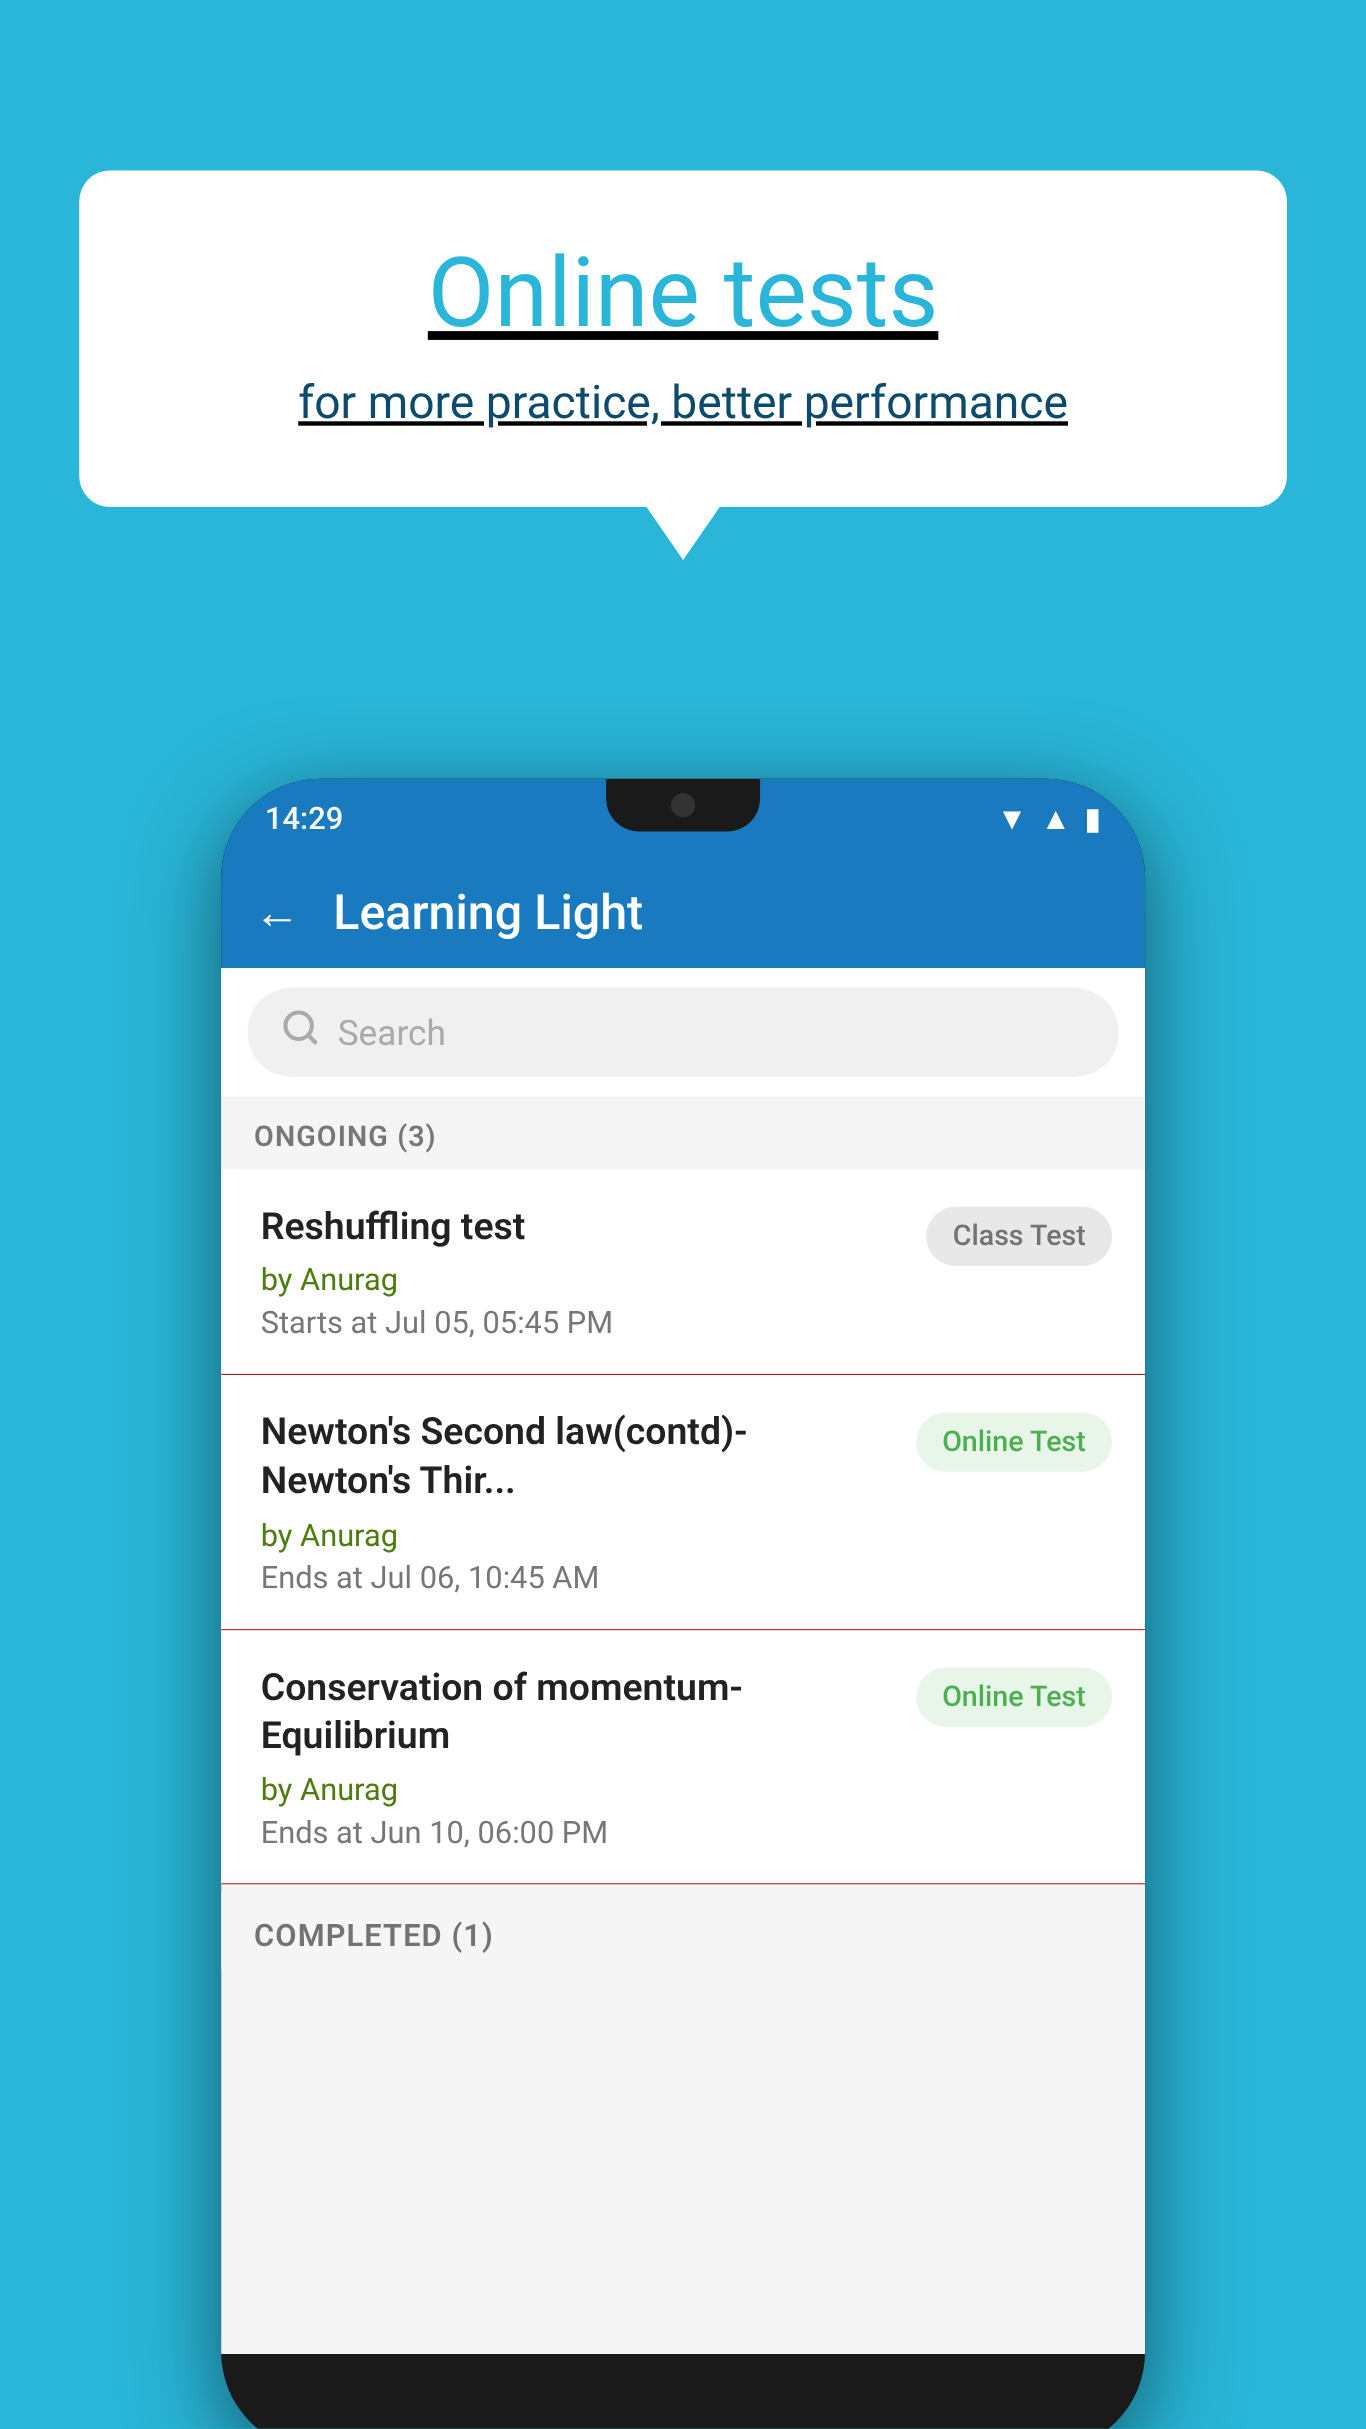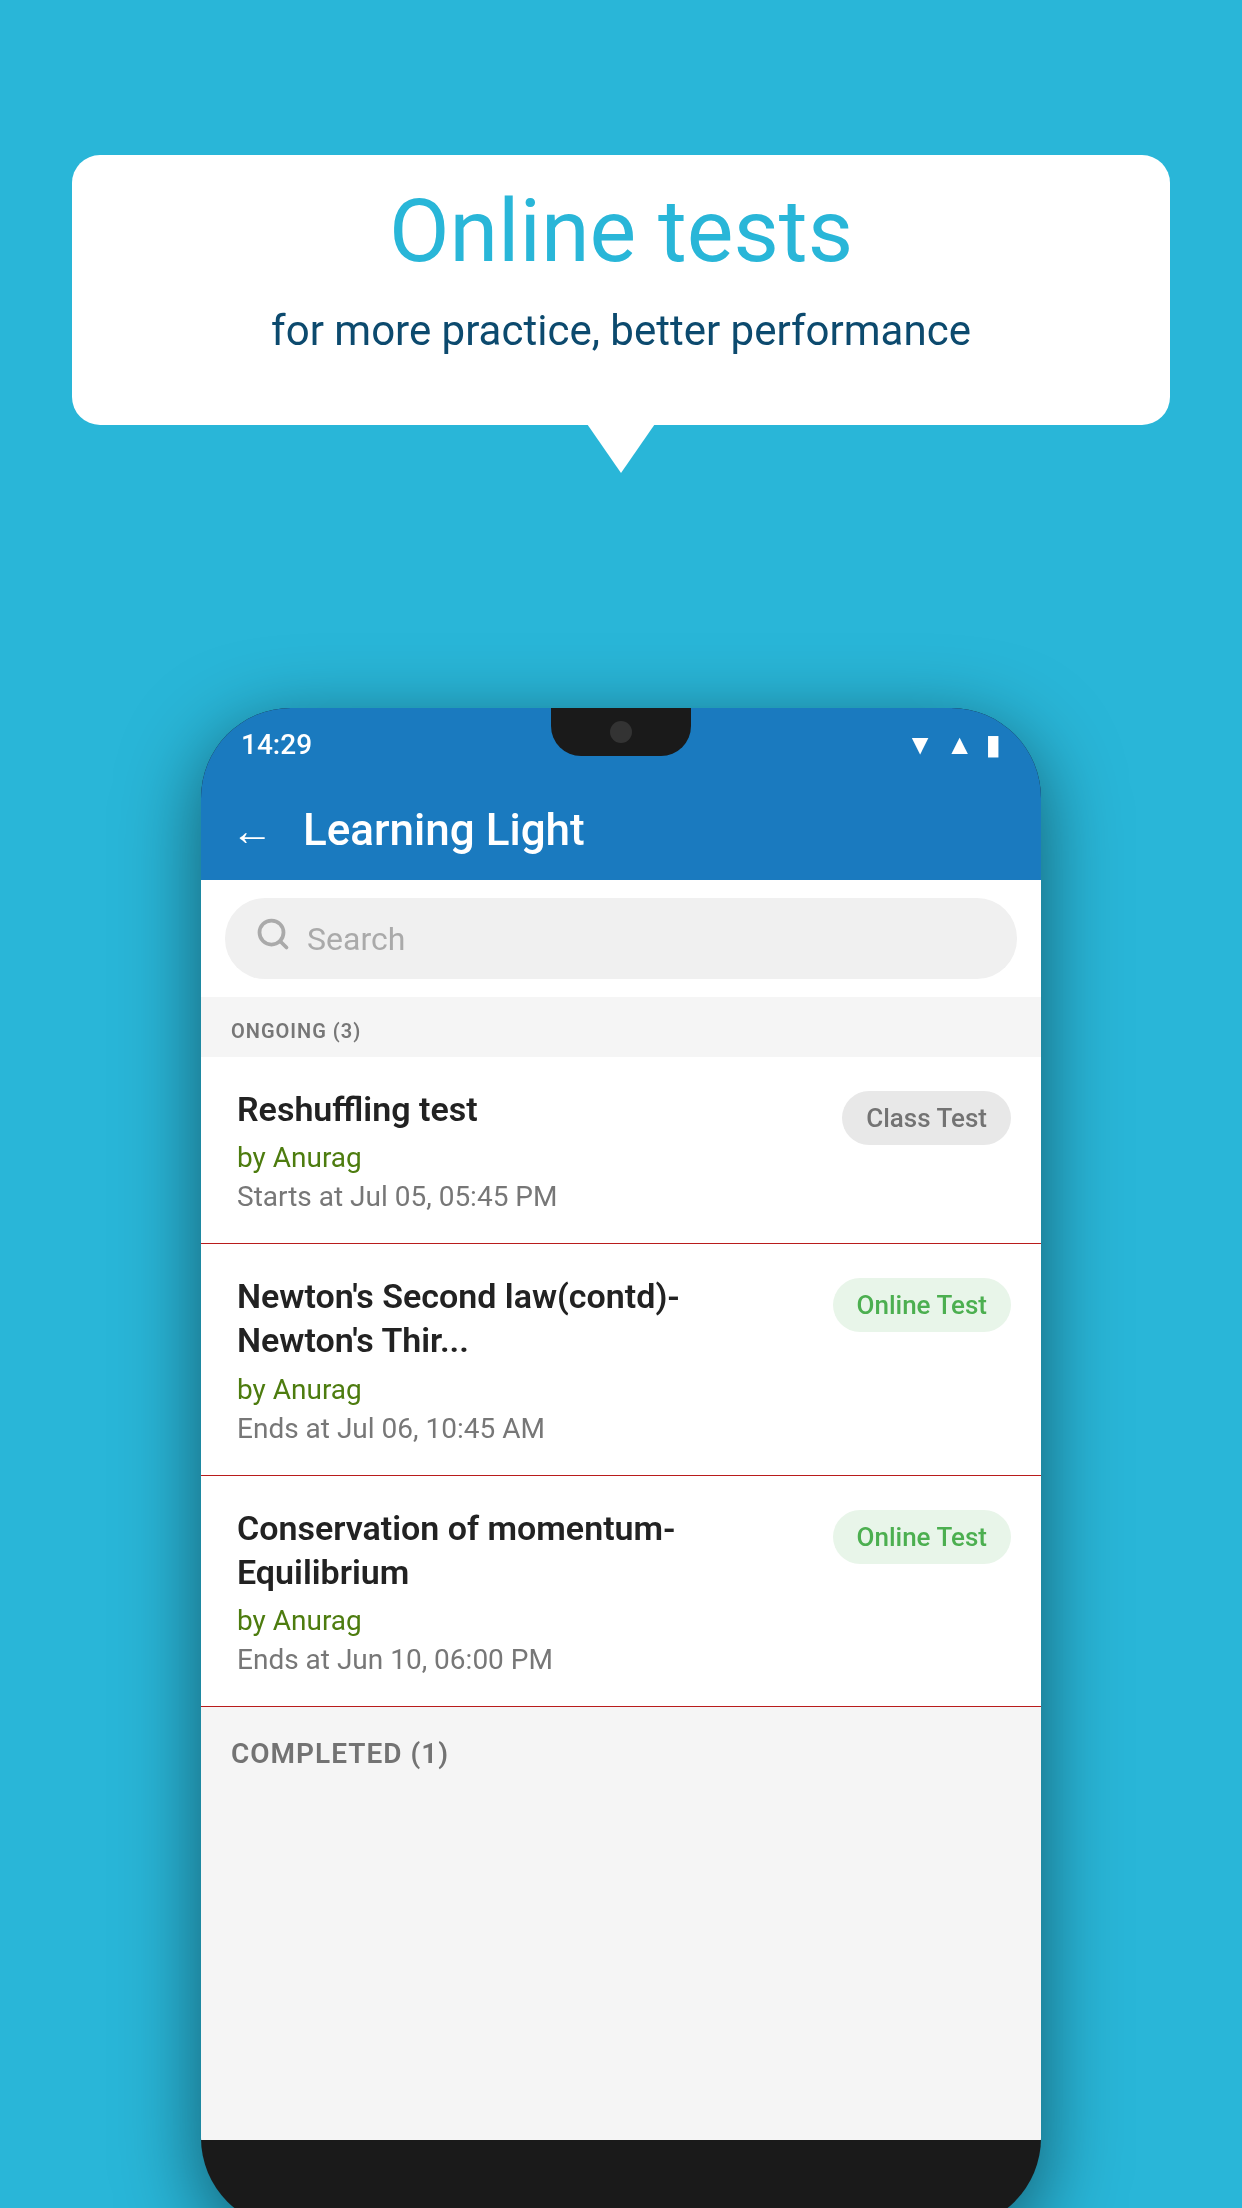--- a/index.html
+++ b/index.html
@@ -19,23 +19,24 @@
       position: absolute;
       top: 155px;
       left: 72px;
       right: 72px;
       z-index: 10;
     }
 
     .speech-bubble {
       background: white;
       border-radius: 28px;
-      padding: 24px 80px 70px;
+      padding: 60px 80px 70px;
       text-align: center;
       position: relative;
+      text-decoration: underline;
     }
 
     .speech-bubble::after {
       content: '';
       position: absolute;
       bottom: -48px;
       left: 50%;
       transform: translateX(-50%);
       width: 0;
       height: 0;
@@ -204,21 +205,21 @@
     }
 
     .search-placeholder {
       font-size: 32px;
       color: #aaa;
     }
 
     
     .section-header {
       padding: 22px 30px 14px;
-      font-size: 20px;
+      font-size: 26px;
       font-weight: 600;
       color: #777;
       letter-spacing: 1px;
       background: #f5f5f5;
     }
 
     
     .test-list {
       background: white;
     }

